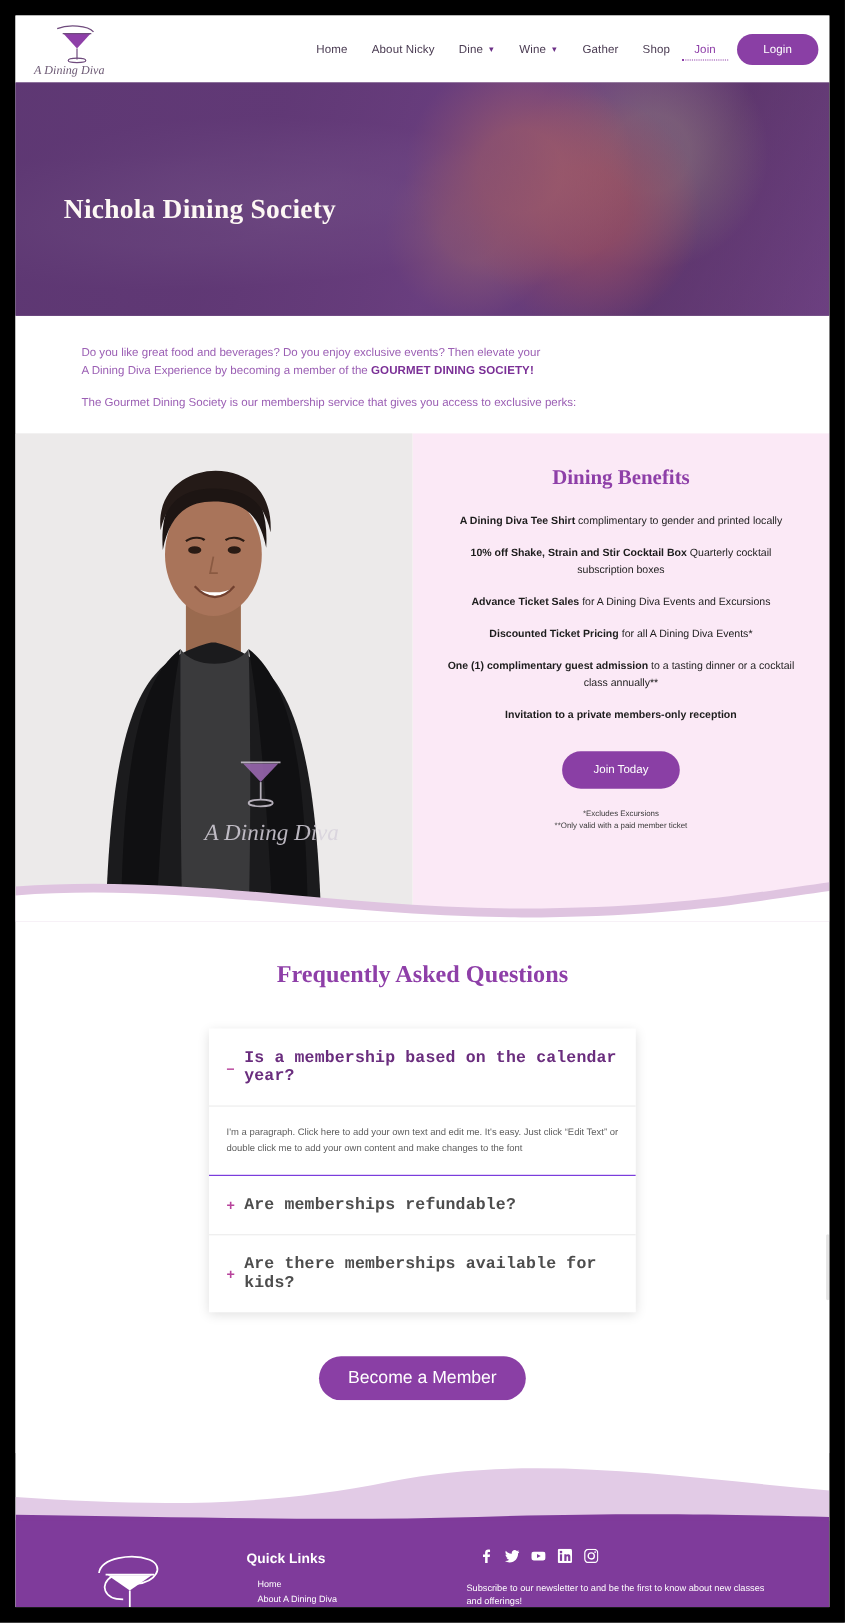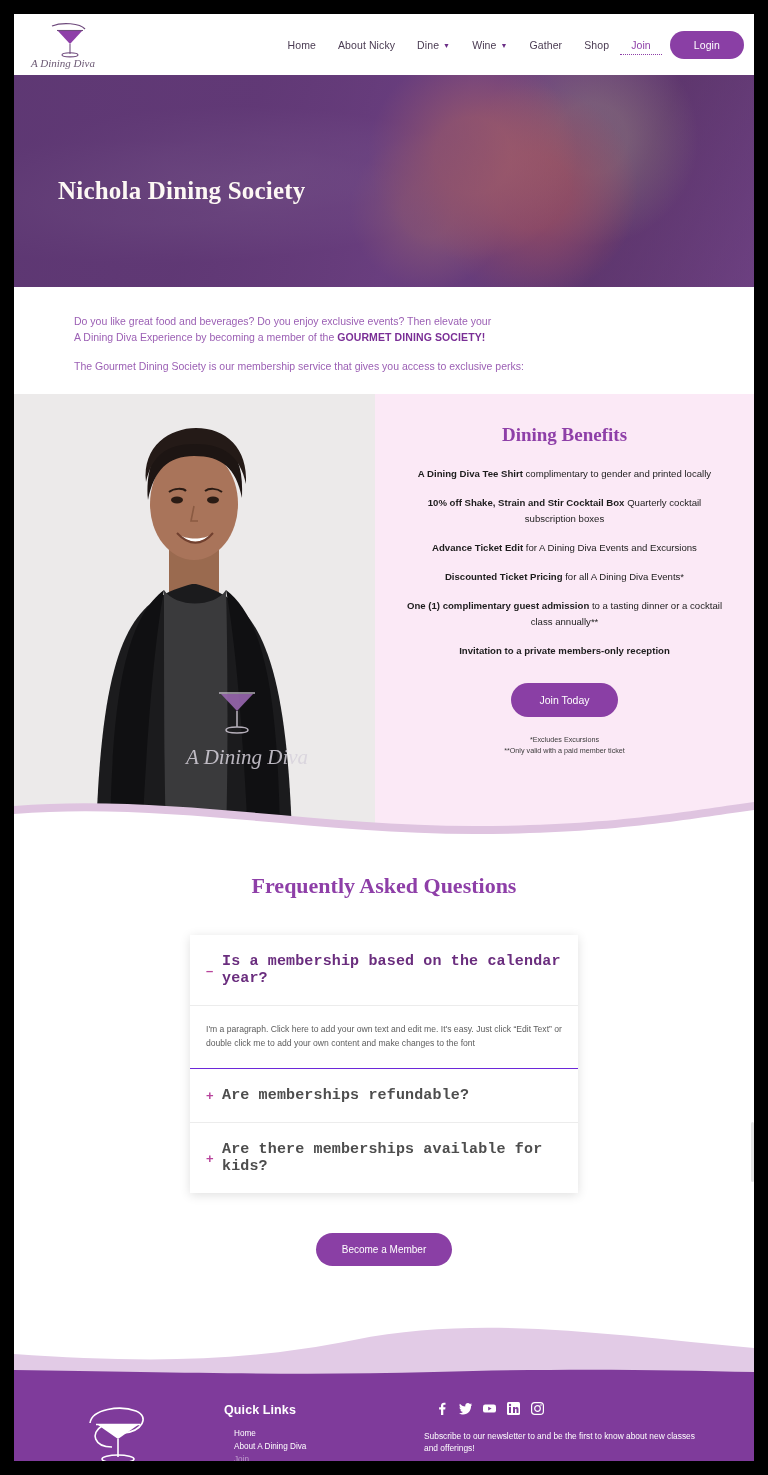--- a/index.html
+++ b/index.html
@@ -226,21 +226,21 @@
   .faq-row-plain .faq-sign { color: #b8449c; }
   .faq-row-plain span.qtext { color: #4d4d4d; font-weight: 700; }
   .become {
     display: block;
     margin: 40px auto 0;
     background: #8a3fa5;
     color: #fff;
     border: none;
     border-radius: 20px;
     padding: 11px 26px;
-    font-size: 10px;
+    font-size: 16px;
     cursor: pointer;
     font-family: "Liberation Sans", sans-serif;
   }
   .pre-footer { height: 48px; background:#fff; }
 
   
   .wave-footer { display:block; width: 100%; height: 62px; margin-bottom:-1px; }
 
   
   .footer {
@@ -397,21 +397,21 @@
 
         <path d="M180 112 L177 127 L184 127" stroke="#8a5a42" stroke-width="1.6" fill="none"></path>
         <path d="M164 140 C174 150, 189 150, 198 140 C190 146, 172 146, 164 140 Z" fill="#ffffff"></path>
         <path d="M163 139 C175 152, 188 152, 199 139" stroke="#71402f" stroke-width="2" fill="none"></path>
       </svg>
     </div>
     <div class="benefits-text">
       <h2>Dining Benefits</h2>
       <p class="benefit"><b>A Dining Diva Tee Shirt</b><span> complimentary to gender and printed locally</span></p>
       <p class="benefit"><b>10% off Shake, Strain and Stir Cocktail Box</b><span> Quarterly cocktail subscription boxes</span></p>
-      <p class="benefit"><b>Advance Ticket Edit</b><span> for A Dining Diva Events and Excursions</span></p>
+      <p class="benefit"><b>Advance Ticket Sales</b><span> for A Dining Diva Events and Excursions</span></p>
       <p class="benefit"><b>Discounted Ticket Pricing</b><span> for all A Dining Diva Events*</span></p>
       <p class="benefit"><b>One (1) complimentary guest admission</b><span> to a tasting dinner or a cocktail class annually**</span></p>
       <p class="benefit"><b>Invitation to a private members-only reception</b><span></span></p>
       <button class="join-today">Join Today</button>
       <div class="footnotes">
         <div>*Excludes Excursions</div>
         <div>**Only valid with a paid member ticket</div>
       </div>
     </div>
     <svg class="wave-light" viewBox="0 0 740 46" preserveAspectRatio="none">

